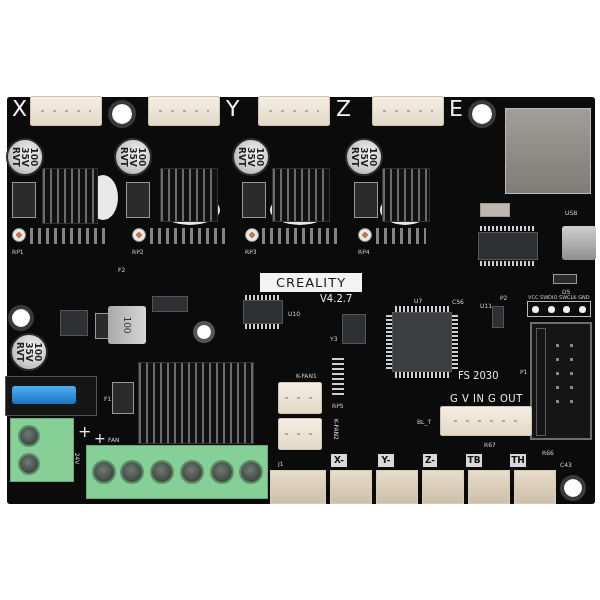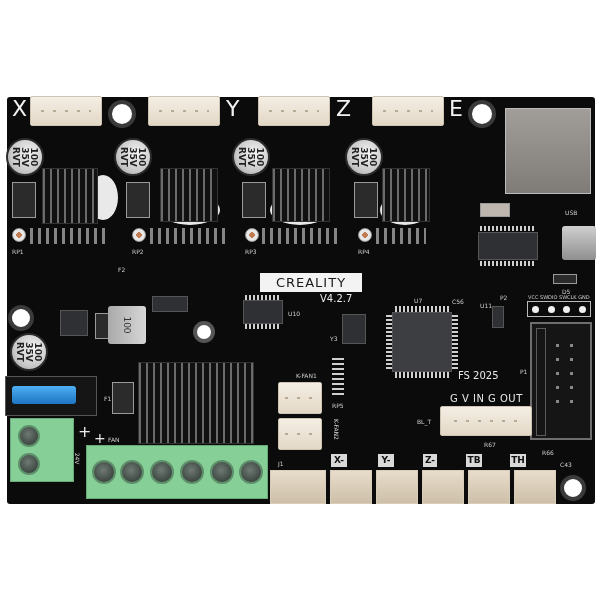--- a/index.html
+++ b/index.html
@@ -129,21 +129,21 @@
 <div class="abs small" style="left:330px;top:335px;">Y3</div>
 
 <div class="abs small" style="left:414px;top:297px;">U7</div>
 <div class="abs chip" style="left:392px;top:312px;width:60px;height:60px;background:#3c3e42;"></div>
 <div class="abs pins-h" style="left:395px;top:306px;width:54px;height:6px;"></div>
 <div class="abs pins-h" style="left:395px;top:372px;width:54px;height:6px;"></div>
 <div class="abs pins-v" style="left:386px;top:315px;width:6px;height:54px;"></div>
 <div class="abs pins-v" style="left:452px;top:315px;width:6px;height:54px;"></div>
 <div class="abs small" style="left:452px;top:298px;">C56</div>
 
-<div class="abs silk" style="left:458px;top:370px;font-size:10px;">FS 2025</div>
+<div class="abs silk" style="left:458px;top:370px;font-size:10px;">FS 2030</div>
 
 <div class="abs chip" style="left:492px;top:306px;width:12px;height:22px;"></div>
 <div class="abs small" style="left:480px;top:302px;">U11</div>
 
 <div class="abs silk" style="left:450px;top:393px;font-size:10px;letter-spacing:.5px;">G V IN G OUT</div>
 <div class="abs jst" style="left:440px;top:406px;width:92px;height:30px;"></div>
 <div class="abs small" style="left:417px;top:418px;">BL_T</div>
 
 <div class="abs small" style="left:296px;top:372px;">K-FAN1</div>
 <div class="abs jst" style="left:278px;top:382px;width:44px;height:32px;"></div>

